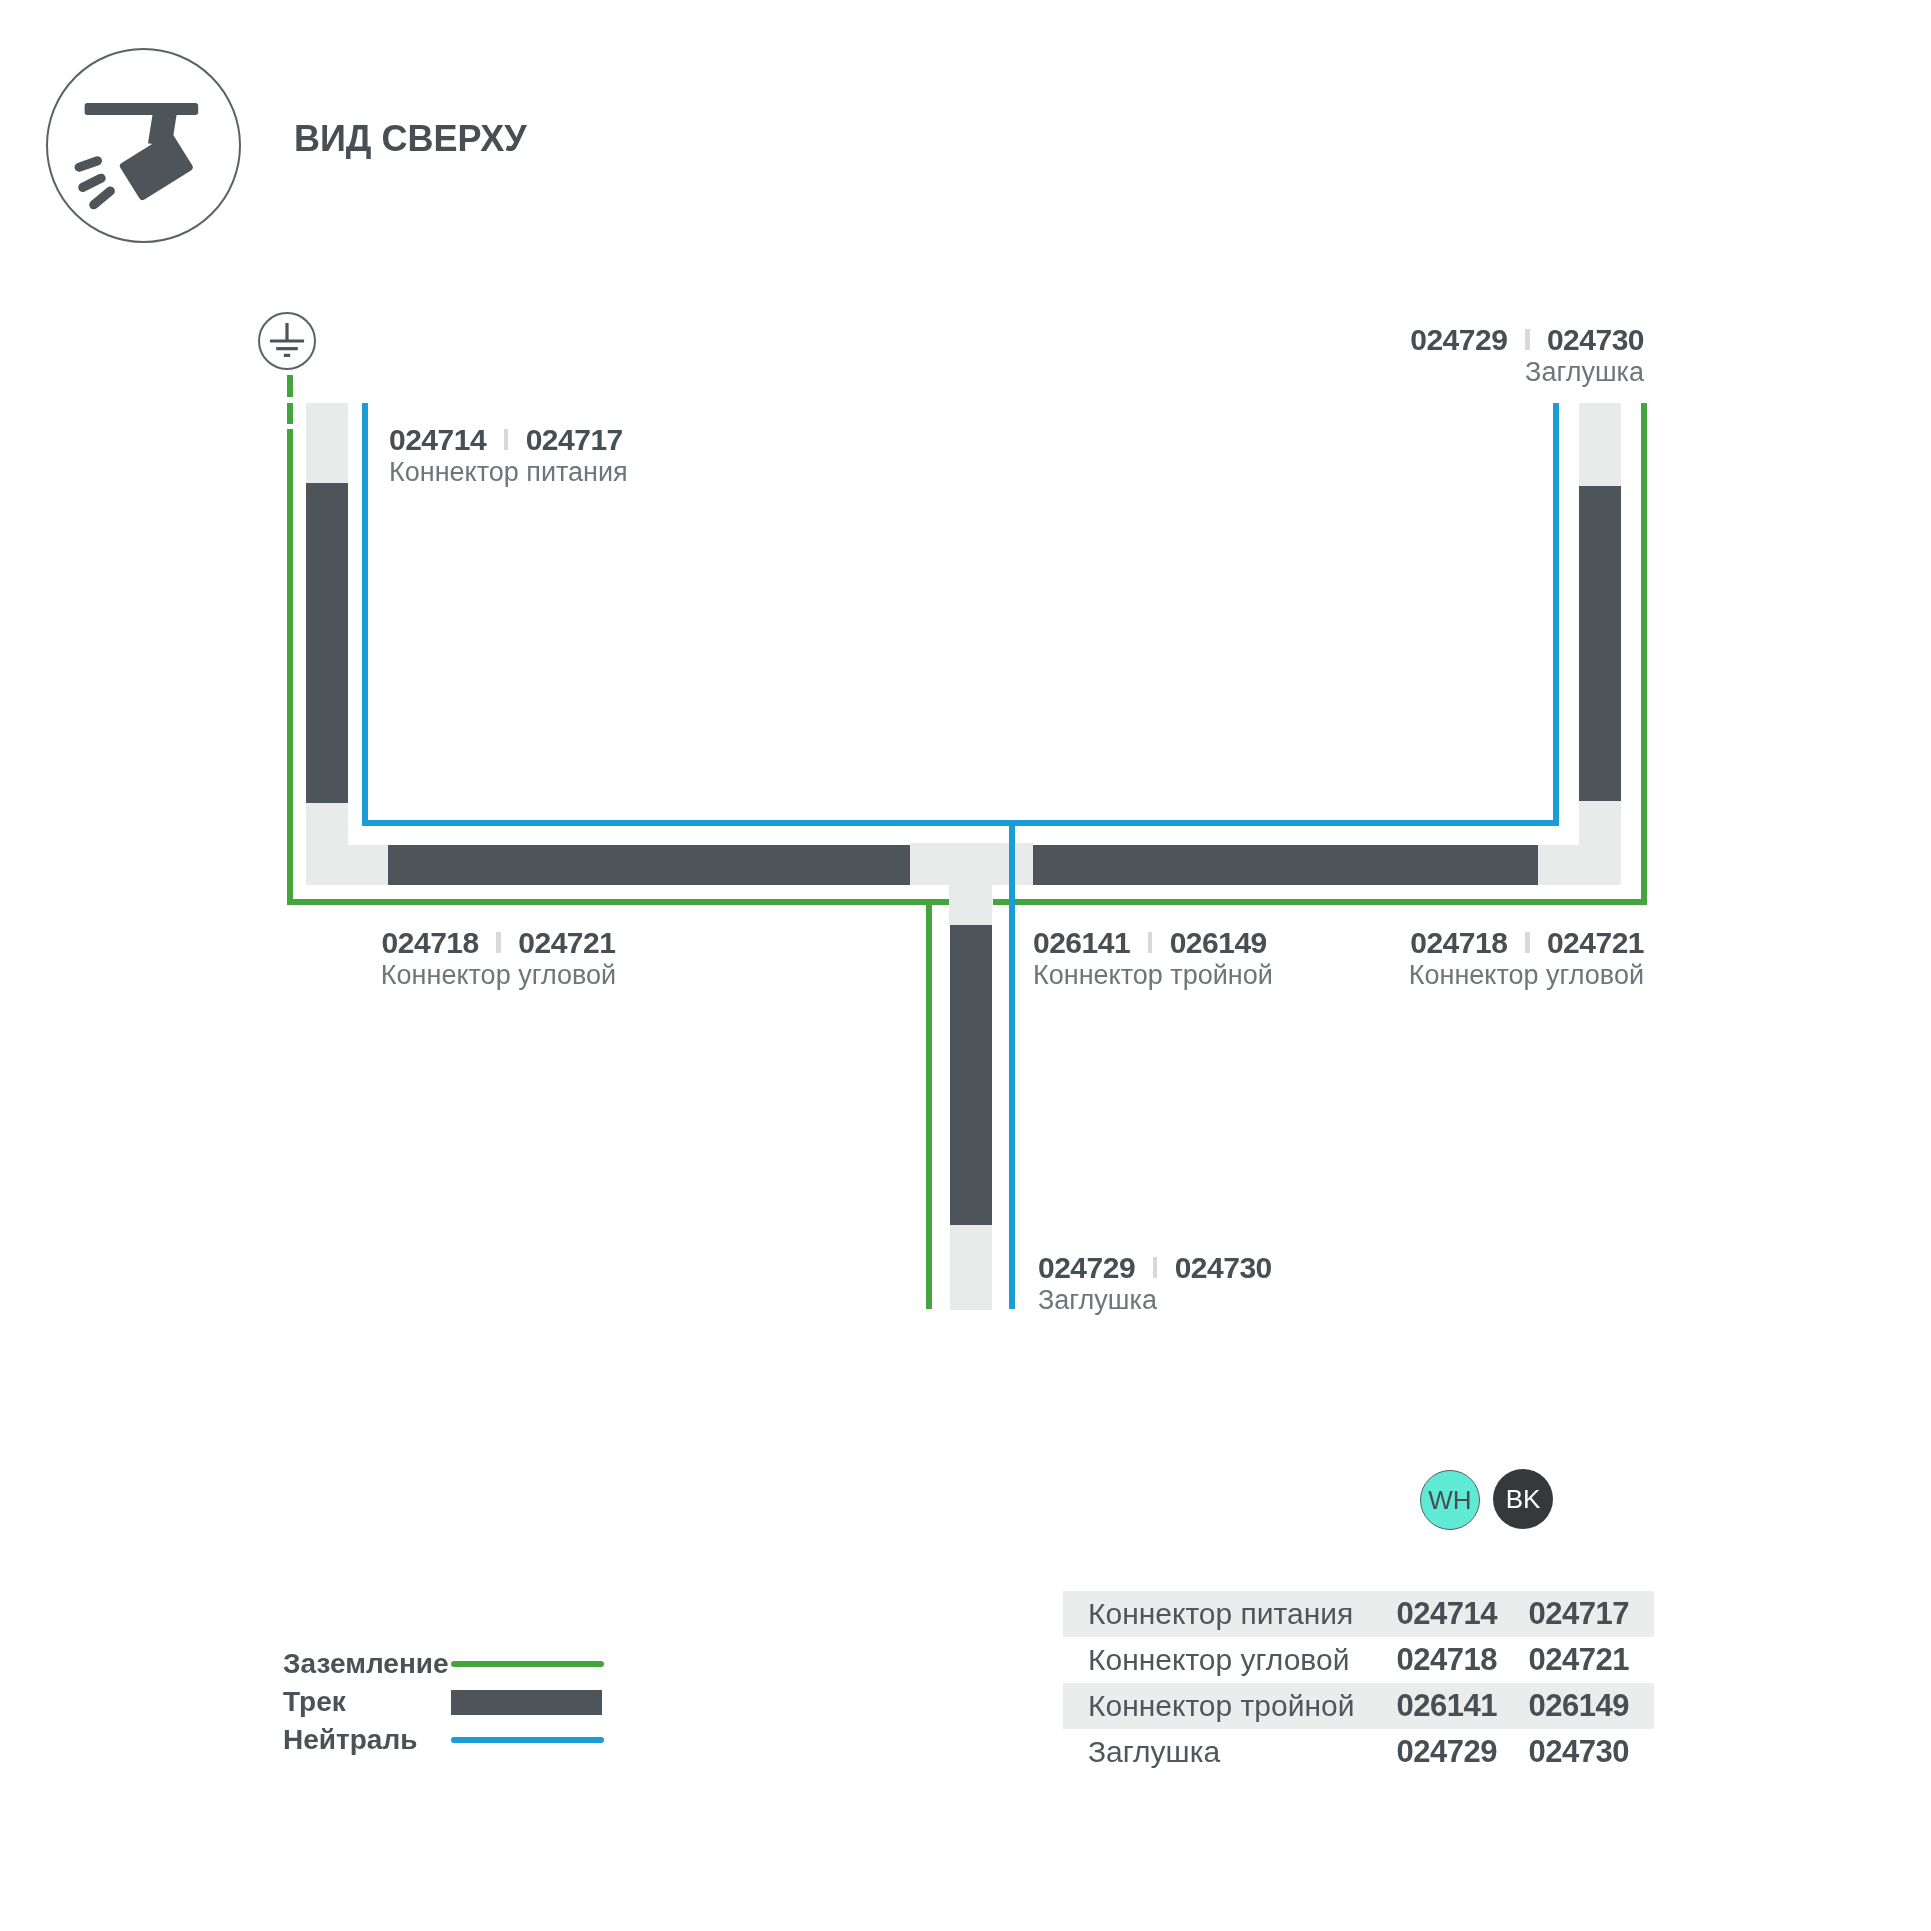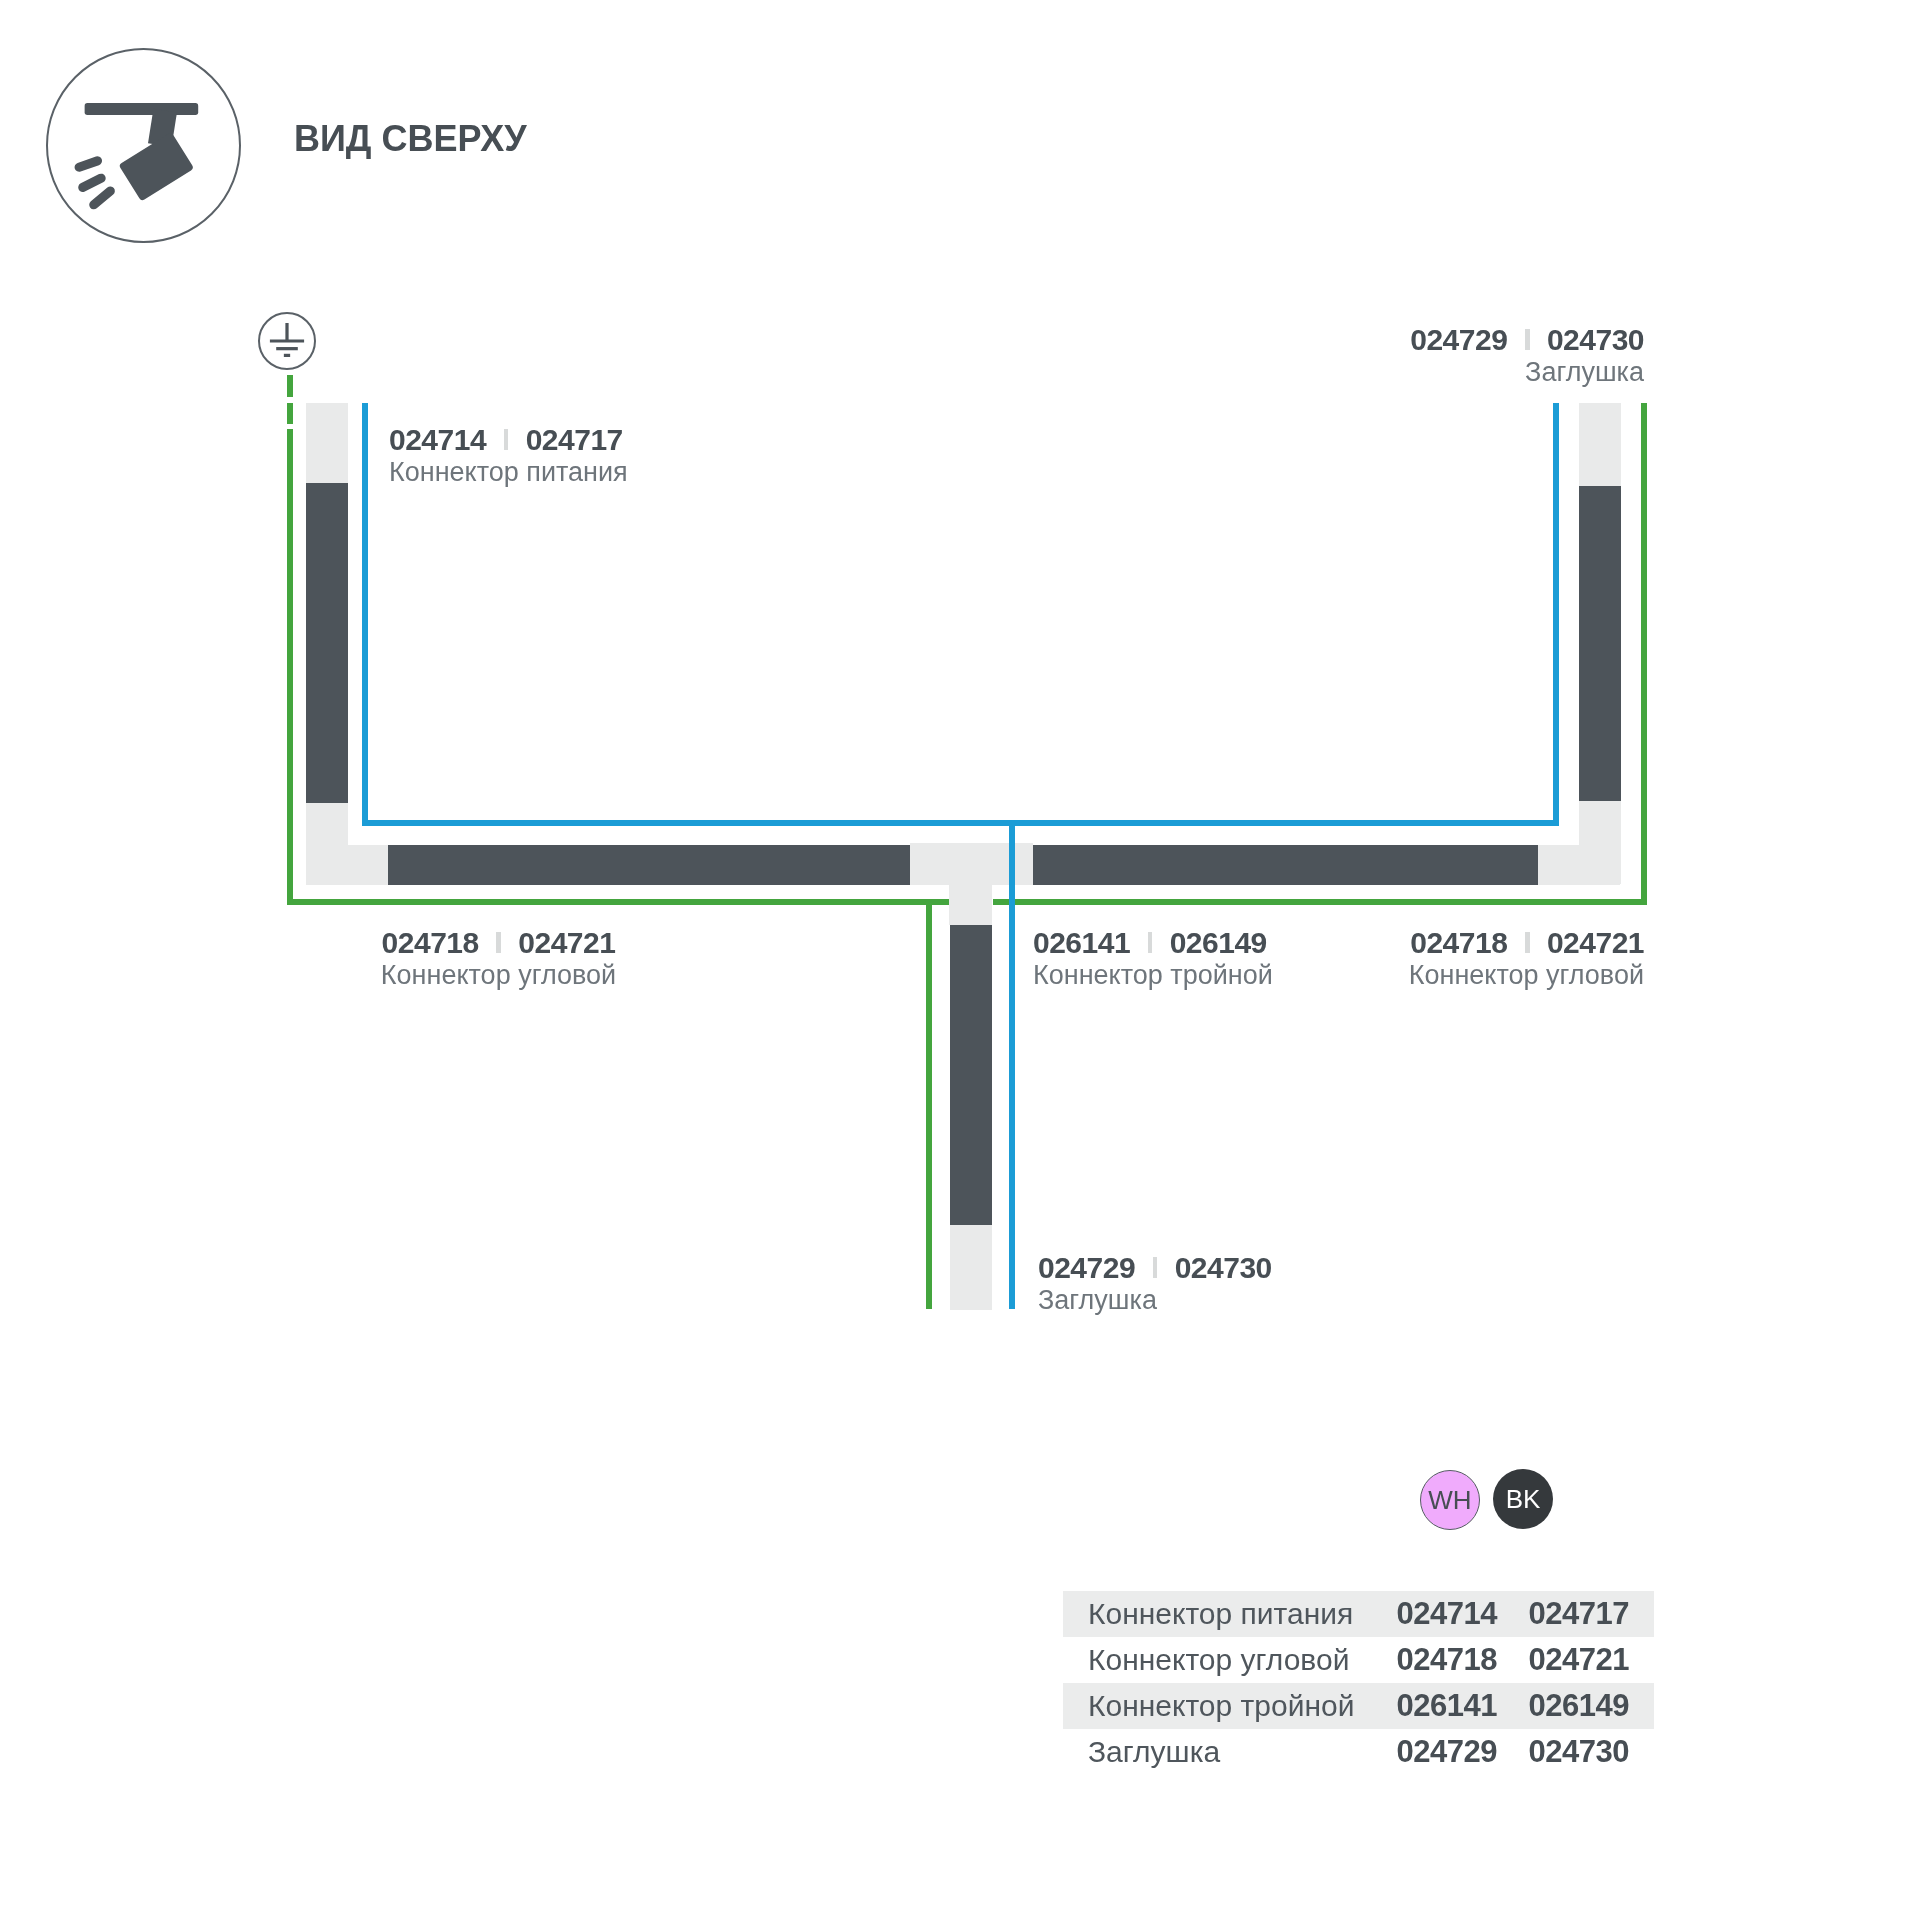--- a/index.html
+++ b/index.html
@@ -50,21 +50,21 @@
   .lbl.center{text-align:center;}
   .code{font-size:30px;font-weight:bold;color:var(--text-primary);letter-spacing:-0.5px;}
   .code-div{display:inline-block;width:4.8px;height:21px;background:var(--divider);margin:0 17.4px;}
   .lname{font-size:27px;line-height:32px;color:var(--text-secondary);}
 
   
   .badge{
     width:60px;height:60px;border-radius:50%;display:flex;align-items:center;justify-content:center;
     font-size:26px;color:var(--text-primary);box-sizing:border-box;
   }
-  .badge.wh{border:1.9px solid #565d63;background:#f0abfc;}
+  .badge.wh{border:1.9px solid #565d63;background:#5eead4;}
   .badge.bk{background:var(--badge-black);color:#ffffff;}
 
   
   .legend{left:283px;top:1645px;}
   .legend-row{display:flex;align-items:center;height:38px;}
   .legend-label{width:168px;font-size:28px;font-weight:600;color:#4a5157;}
   .sw-ground{width:153px;height:5.8px;border-radius:2.9px;background:var(--ground-green);}
   .sw-track{width:151px;height:25px;background:var(--track);}
   .sw-neutral{width:153px;height:5.8px;border-radius:2.9px;background:var(--neutral-blue);}
 
@@ -191,20 +191,34 @@
       <span class="code">024729</span>
       <span class="code-div"></span>
       <span class="code">024730</span>
     </div>
     <div class="lname">Заглушка</div>
   </div>
 
   <div class="abs badge wh" style="left:1420px;top:1470px;">WH</div>
   <div class="abs badge bk" style="left:1493px;top:1469px;">BK</div>
 
+  <div class="abs legend">
+    <div class="legend-row">
+      <span class="legend-label">Заземление</span>
+      <span class="sw-ground"></span>
+    </div>
+    <div class="legend-row">
+      <span class="legend-label">Трек</span>
+      <span class="sw-track"></span>
+    </div>
+    <div class="legend-row">
+      <span class="legend-label">Нейтраль</span>
+      <span class="sw-neutral"></span>
+    </div>
+  </div>
 
   <div class="abs parts-table">
     <div class="t-row alt">
       <span class="t-name">Коннектор питания</span>
       <span class="t-num">024714</span>
       <span class="t-num">024717</span>
     </div>
     <div class="t-row">
       <span class="t-name">Коннектор угловой</span>
       <span class="t-num">024718</span>

